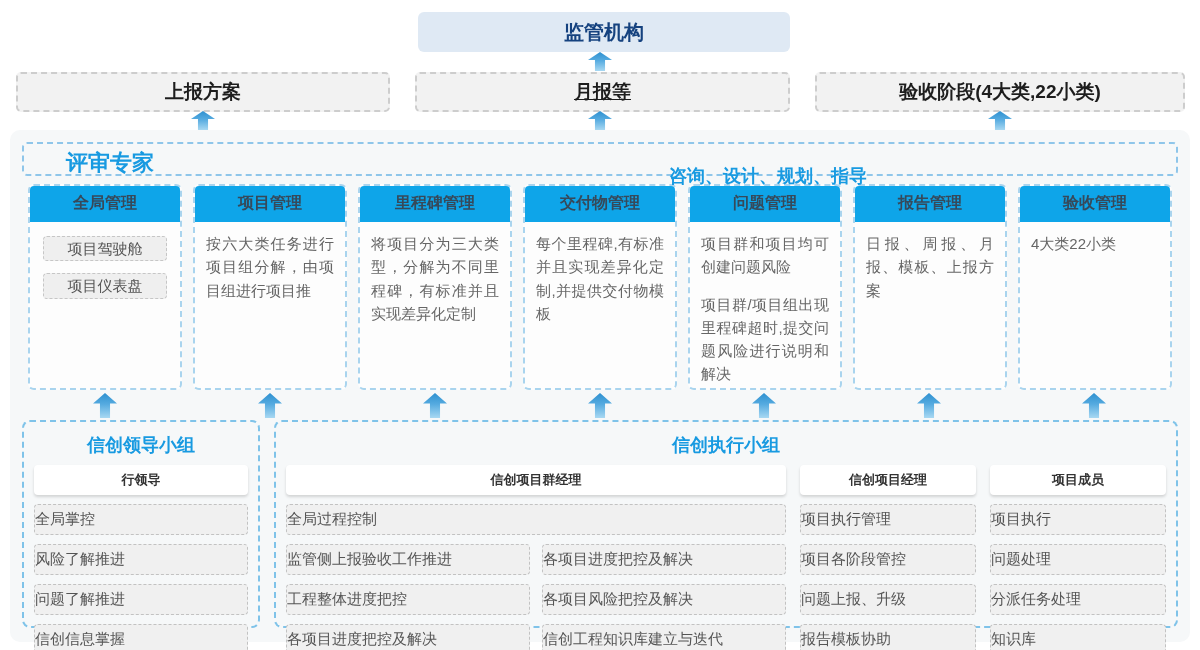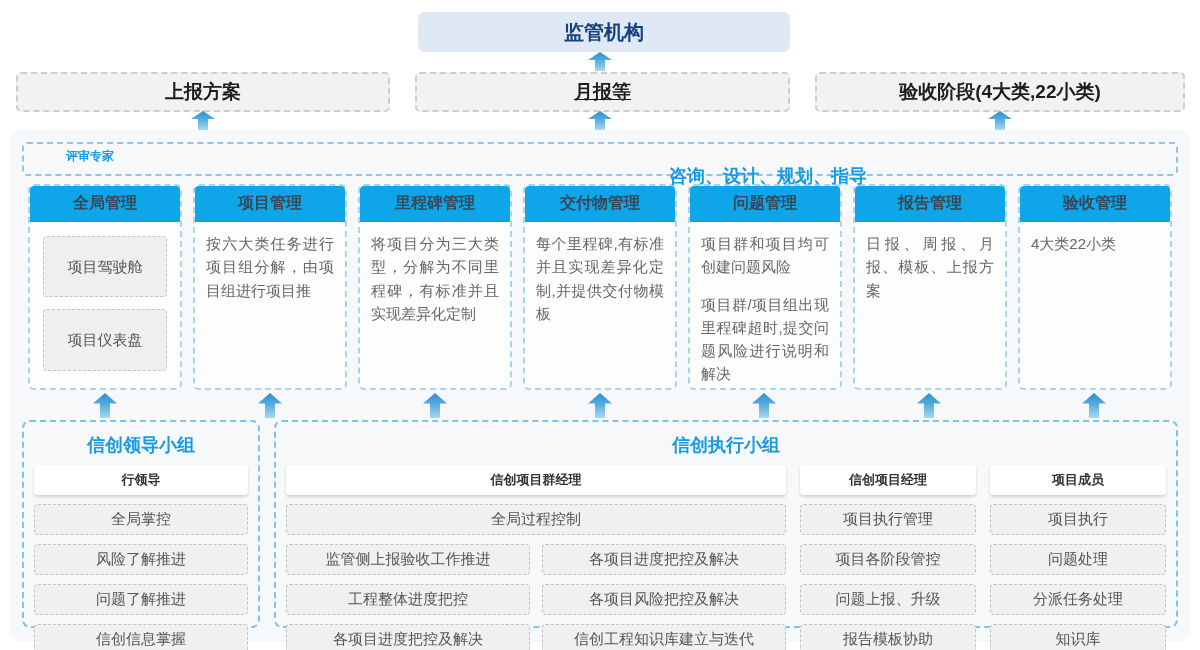--- a/index.html
+++ b/index.html
@@ -24,45 +24,45 @@
     clip-path: polygon(50% 0, 100% 42%, 71% 42%, 71% 100%, 29% 100%, 29% 42%, 0 42%); }
   .arrow-sm { height: 19px; }
   .arrow-md { height: 25px; }
 
   
   .main { position: absolute; left: 10px; top: 130px; width: 1180px; height: 512px;
     background: #f6f8f9; border-radius: 10px; }
   .head-strip { position: relative; margin: 12px 12px 0 12px; height: 34px;
     border: 2px dashed #8fc6ea; border-radius: 5px; }
   .head-strip .left-title { position: absolute; left: 42px; top: 4px;
-    font-size: 12px; font-weight: bold; color: #189ae1; }
+    font-size: 22px; font-weight: bold; color: #189ae1; }
   .head-strip .right-title { position: absolute; left: 56%; top: 20px;
     font-size: 18px; font-weight: bold; color: #189ae1; }
 
   .cols { display: flex; gap: 11px; margin: 8px 18px 0 18px; height: 206px; }
   .col { flex: 1; background: #fdfdfd; border: 2px dashed #a9d4ee; border-radius: 6px; overflow: hidden; }
   .col-head { background: #0ea5e9; text-align: center; padding: 7px 0 8px 0;
     font-size: 16px; font-weight: bold; color: #36495a; }
   .col-body { padding: 10px 11px; font-size: 15px; color: #666; line-height: 1.55;
     text-align: justify; }
   .col-body p + p { margin-top: 14px; }
   .mini-box { background: #efefef; border: 1px dashed #c6c6c6; border-radius: 4px;
-    text-align: center; color: #555; font-size: 15px; padding: 18px 0; margin: 4px 2px 12px 2px; }
+    text-align: center; color: #555; font-size: 15px; padding: 0 0; margin: 4px 2px 12px 2px; }
 
   
   .bottom { display: flex; gap: 14px; margin: 30px 12px 0 12px; height: 208px; }
   .group { border: 2px dashed #7fc3e9; border-radius: 8px; padding: 8px 10px; }
   .group-title { text-align: center; font-size: 18px; font-weight: bold; color: #189ae1;
     padding: 3px 0 8px 0; }
   .lead-group { width: 238px; }
   .exec-group { flex: 1; }
   .role-box { background: #ffffff; border-radius: 4px; box-shadow: 0 2px 3px rgba(0,0,0,0.15);
     text-align: center; font-size: 13px; font-weight: bold; color: #333; padding: 6px 0; }
   .item-box { background: #f0f0f0; border: 1px dashed #c2c2c2; border-radius: 4px;
-    text-align: center; font-size: 15px; color: #555; padding: 5px 0; margin-top: 9px; }
+    font-size: 15px; color: #555; padding: 5px 0; margin-top: 9px; }
   .exec-row { display: flex; gap: 14px; }
   .sec-pm-group { flex: 0 0 500px; }
   .sec-pm, .sec-member { flex: 1; }
   .pm-grid { display: flex; gap: 12px; }
   .pm-grid > div { flex: 1; }
 </style>
 </head>
 <body>
 
 <div class="page">

